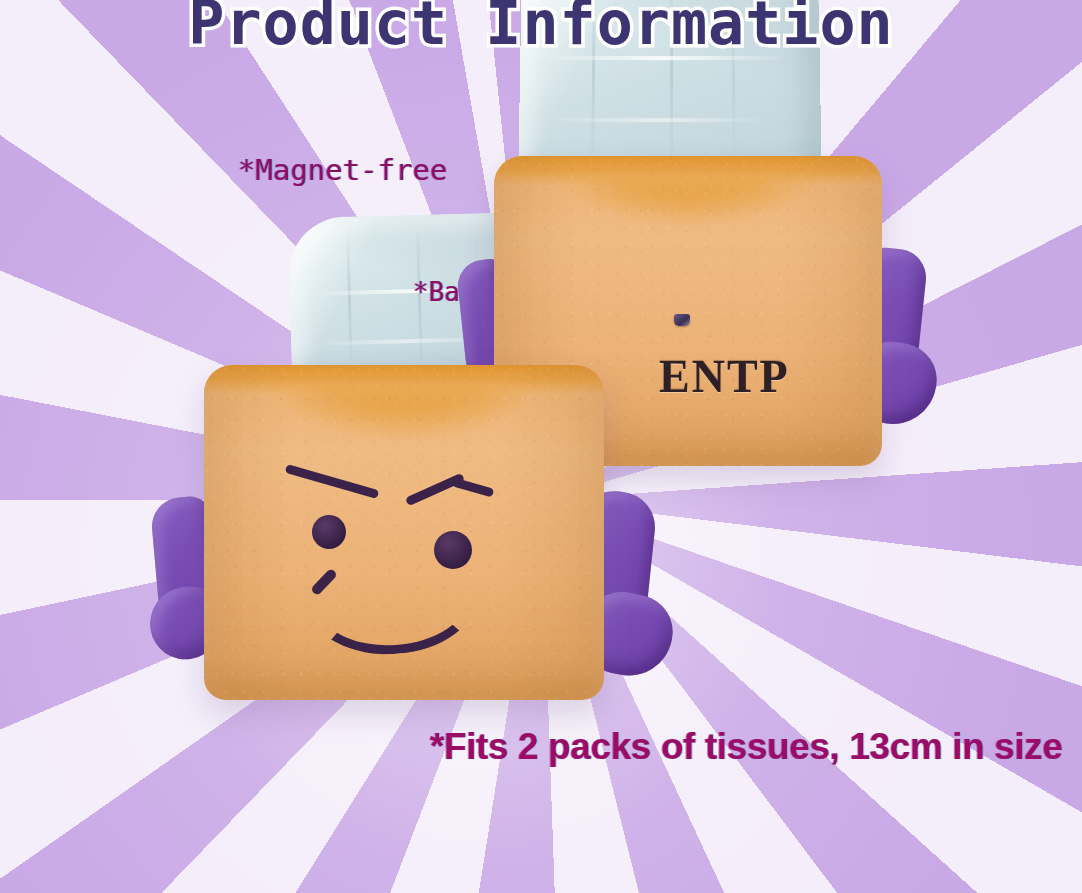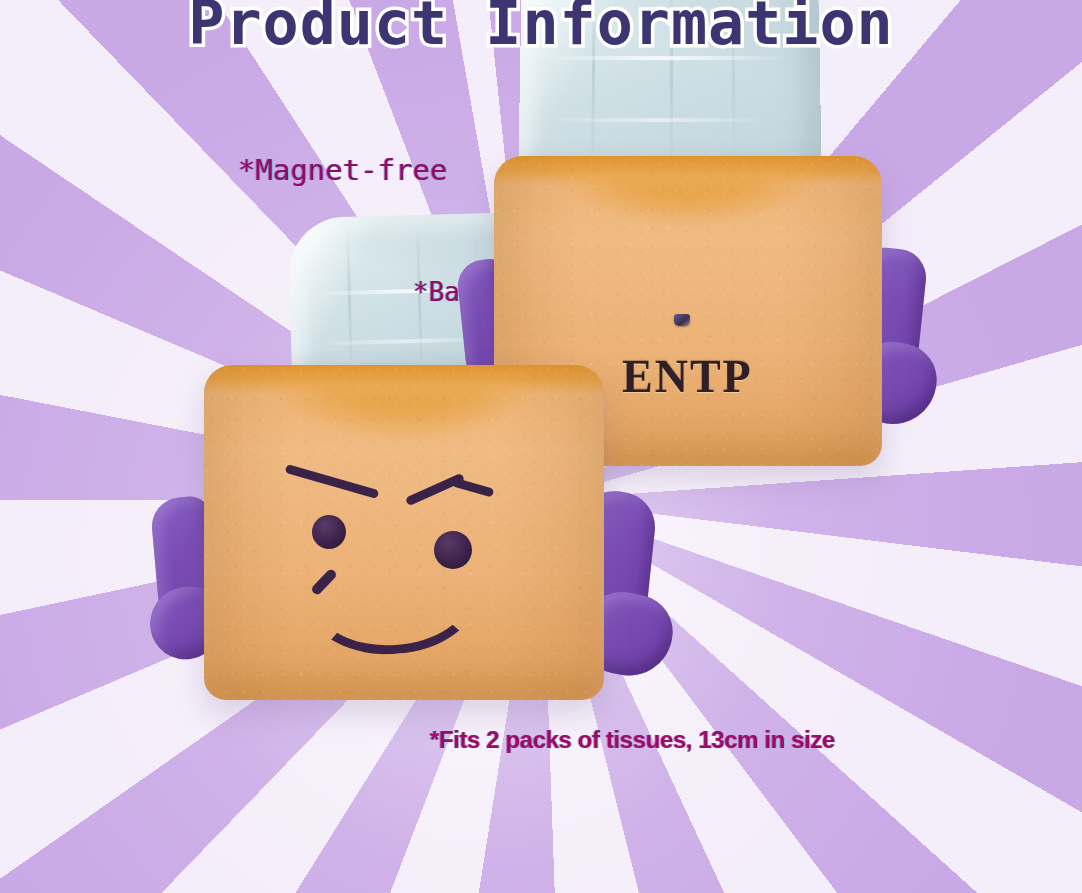--- a/index.html
+++ b/index.html
@@ -150,20 +150,21 @@
   }
 
   
   .embroidery {
     position: absolute;
     font-family: "Liberation Serif", serif;
     font-weight: 700;
     color: #2e2026;
     letter-spacing: 2px;
     text-shadow: 0 1px 0 rgba(255,228,190,0.55), 0 -1px 1px rgba(60,35,20,0.35);
+    margin-left: 37px;
   }
   .tag {
     position: absolute;
     width: 16px; height: 12px;
     background: linear-gradient(140deg, #6a5a8a, #3a2f52 60%, #8d84a8);
     border-radius: 3px 3px 5px 5px;
     box-shadow: 0 1px 2px rgba(80,55,30,0.45);
   }
 
   
@@ -192,21 +193,21 @@
   }
   #note-magnet { left: 238px; top: 153px; font-size: 29px; letter-spacing: 0px; }
   #note-back   { left: 413px; top: 277px; font-size: 26px; letter-spacing: 0px; }
   #note-sizes  { left: 492px; top: 320px; font-size: 26px; letter-spacing: 0px; }
 
   .bold-note {
     position: absolute;
     left: 430px; top: 726px;
     font-family: "Liberation Sans", sans-serif;
     font-weight: 700;
-    font-size: 24px;
+    font-size: 37px;
     color: #9c0c66;
     letter-spacing: -0.4px;
     text-shadow: 1px 0 0 rgba(60,190,225,0.5), -1px 0 0 rgba(150,0,110,0.45);
     white-space: nowrap;
   }
 </style>
 </head>
 <body>
 
 <div id="stage">

